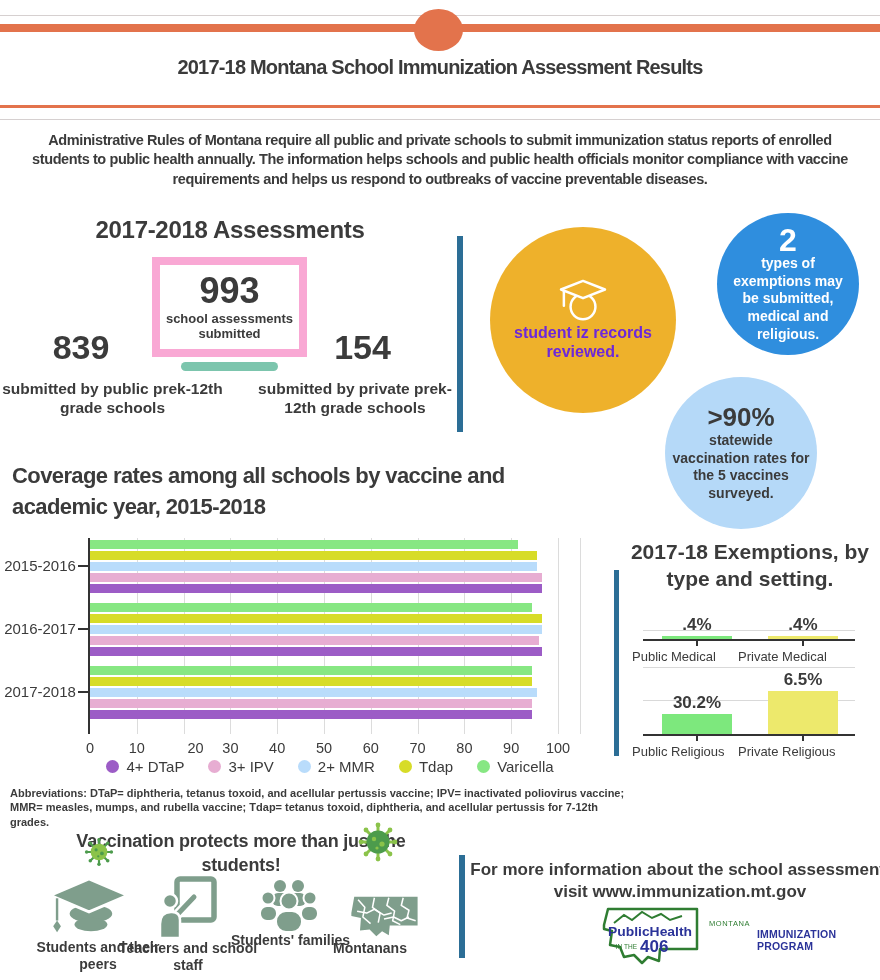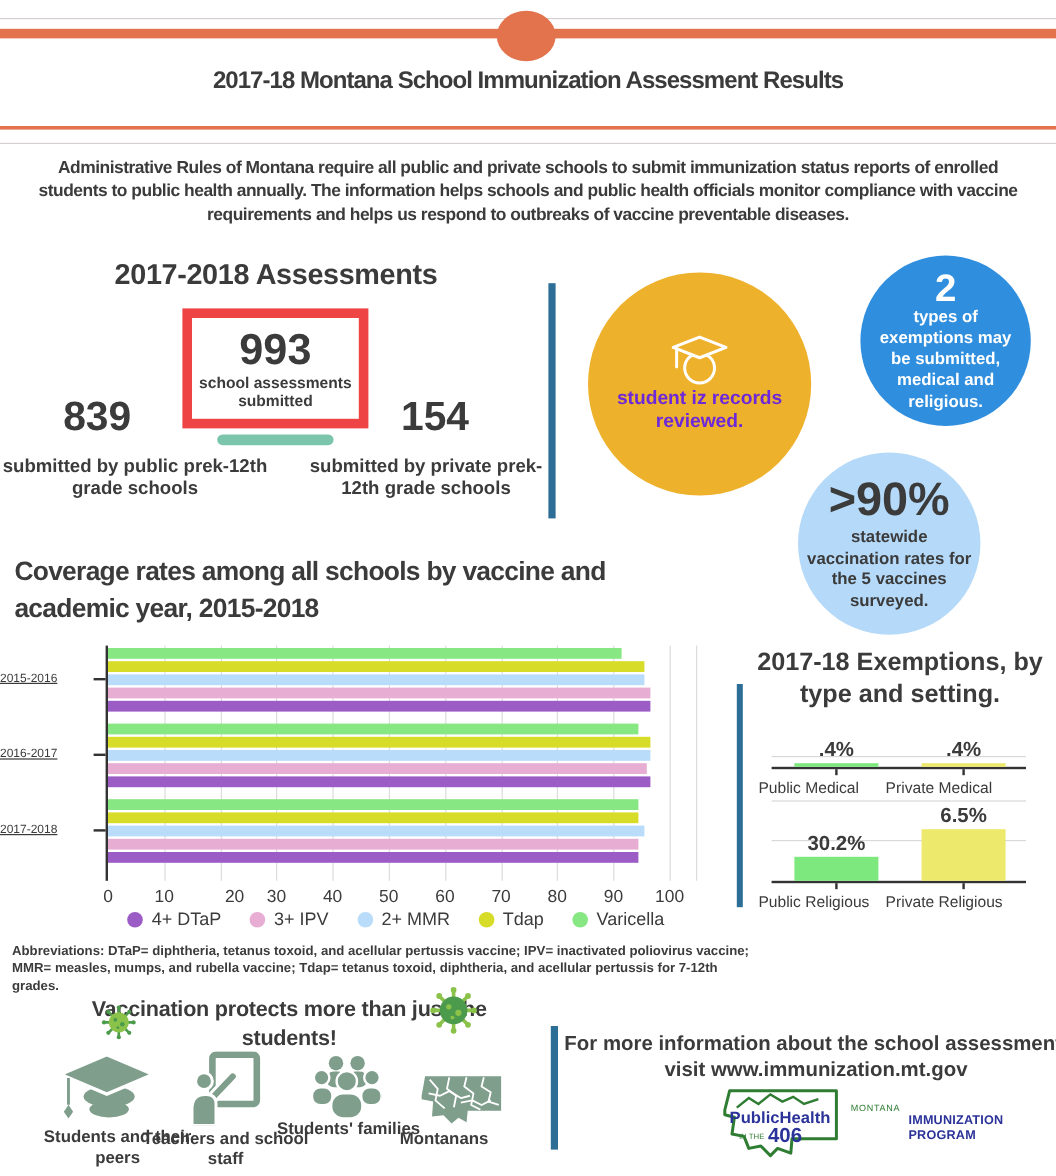--- a/index.html
+++ b/index.html
@@ -13,52 +13,52 @@
   .orange-dot{position:absolute;left:414px;top:9px;width:49px;height:42px;border-radius:50%;background:#e3734c;}
   .main-title{position:absolute;left:0;top:56px;width:880px;text-align:center;
               font-size:20px;font-weight:bold;letter-spacing:-0.8px;color:#3b3b3b;}
   .orange-line{position:absolute;left:0;right:0;top:105px;height:3px;background:#e3734c;}
   .intro{position:absolute;left:18px;top:131px;width:844px;text-align:center;
          font-size:14.5px;font-weight:bold;line-height:1.33;letter-spacing:-0.4px;}
 
   
   .assess-head{position:absolute;left:10px;top:216px;width:440px;text-align:center;
                font-size:24px;font-weight:bold;letter-spacing:-0.3px;}
-  .monitor-box{position:absolute;left:152px;top:257px;width:139px;height:84px;border:8px solid #ef4444;
+  .monitor-box{position:absolute;left:152px;top:257px;width:139px;height:84px;border:8px solid #f9a8d4;
                display:flex;flex-direction:column;align-items:center;justify-content:center;background:#fff;}
   .monitor-total{font-size:36px;font-weight:bold;line-height:1;}
   .monitor-label{font-size:13px;font-weight:bold;line-height:1.15;text-align:center;width:130px;margin-top:3px;}
   .monitor-stand{position:absolute;left:181px;top:362px;width:97px;height:9px;border-radius:5px;background:#7cc5ad;}
   .big-num{position:absolute;font-size:34px;font-weight:bold;text-align:center;line-height:1;}
   .num-label{position:absolute;font-size:15.5px;font-weight:bold;text-align:center;line-height:1.25;}
 
   
   .vdivider{position:absolute;width:6px;background:#2c6e96;}
 
   
   .stat-circle{position:absolute;border-radius:50%;display:flex;flex-direction:column;
                align-items:center;justify-content:center;text-align:center;}
   #records-circle{left:490px;top:227px;width:186px;height:186px;background:#eeb12b;}
   #records-circle .val{font-size:30px;font-weight:bold;color:#3b3b3b;line-height:1.15;}
   #records-circle .lbl{color:#6d28d9;font-weight:bold;font-size:16px;line-height:1.2;width:172px;}
   #exemption-circle{left:717px;top:213px;width:142px;height:142px;background:#2f8ede;color:#fff;}
   #exemption-circle .val{font-size:32px;font-weight:bold;line-height:0.95;}
   #exemption-circle .lbl{font-weight:bold;font-size:14px;line-height:1.26;width:122px;}
   #statewide-circle{left:665px;top:377px;width:152px;height:152px;background:#b5d9f8;}
-  #statewide-circle .val{font-size:39px;font-weight:bold;line-height:1.1;}
+  #statewide-circle .val{font-size:26px;font-weight:bold;line-height:1.1;}
   #statewide-circle .lbl{font-weight:bold;font-size:14px;line-height:1.27;width:140px;}
 
   
   .coverage-title{position:absolute;left:12px;top:461px;width:578px;font-size:22px;font-weight:bold;
                   letter-spacing:-0.6px;line-height:1.4;}
   #main-chart{position:absolute;left:0;top:536px;width:620px;height:232px;}
   .vaxis{position:absolute;left:88px;top:2px;width:2px;height:196px;background:#333;}
   .grid-v{position:absolute;top:2px;height:196px;width:1px;background:#dcdcdc;}
   .hbar{position:absolute;left:90px;height:9px;}
-  .ylab{position:absolute;left:0;width:80px;text-align:left;font-size:10px;line-height:18px;color:#3b3b3b;padding-right:0;text-decoration:underline;}
+  .ylab{position:absolute;left:0;width:80px;text-align:center;font-size:15px;line-height:18px;color:#3b3b3b;padding-right:0;}
   .ytick{position:absolute;left:78px;width:10px;height:2px;background:#333;}
   .xlab{position:absolute;top:204px;width:40px;text-align:center;font-size:14.5px;color:#3b3b3b;}
   #legend{position:absolute;left:90px;top:758px;width:480px;display:flex;justify-content:center;gap:24px;}
   .lg-item{display:flex;align-items:center;gap:7px;}
   .lg-dot{width:13px;height:13px;border-radius:50%;}
   .lg-txt{font-size:15px;color:#3b3b3b;}
   .abbrev{position:absolute;left:10px;top:786px;width:618px;font-size:11px;font-weight:bold;line-height:1.3;}
 
   
   .exempt-head{position:absolute;left:618px;top:538px;width:264px;text-align:center;

